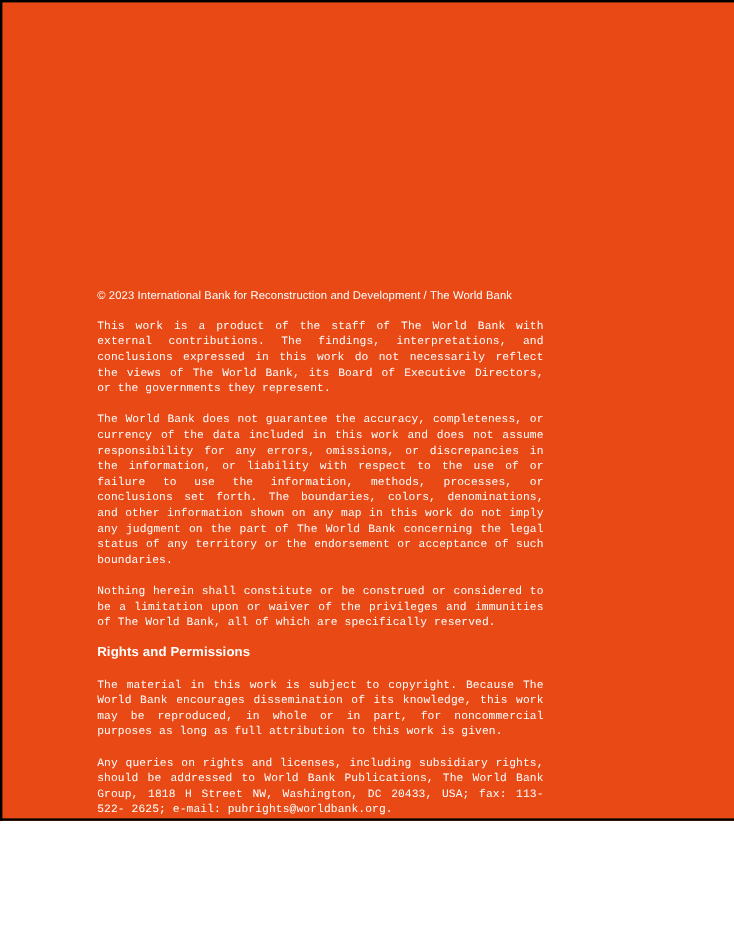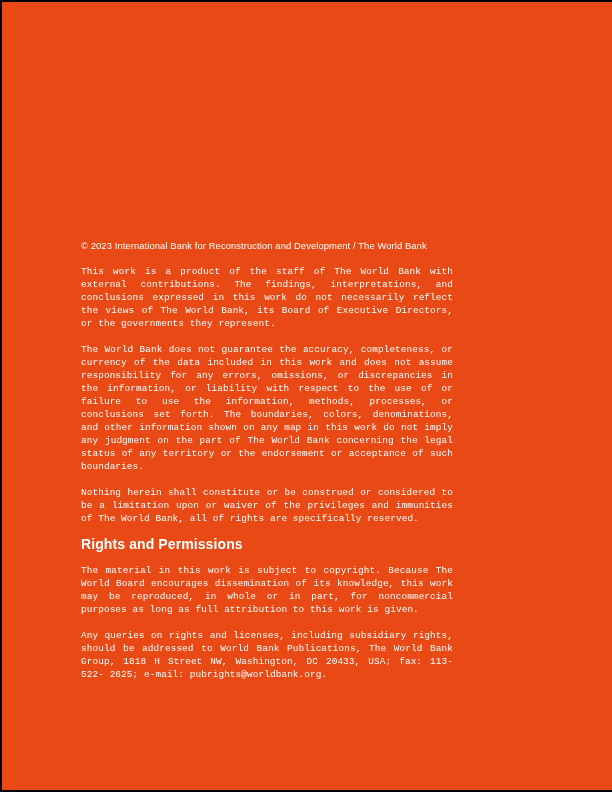--- a/index.html
+++ b/index.html
@@ -9,21 +9,21 @@
   }
   * { margin: 0; padding: 0; box-sizing: border-box; }
   html, body { width: 612px; height: 792px; }
   body {
     font-family: "Liberation Sans", sans-serif;
     background: #ffffff;
   }
   .page {
     position: relative;
     width: 612px;
-    height: 792px;
+    height: 684px;
     background: var(--bg);
     border-top: 2px solid var(--border);
     border-left: 2px solid var(--border);
     border-bottom: 2px solid var(--border);
     overflow: hidden;
   }
   .imprint {
     position: absolute;
     left: 79px;
     top: 237px;
@@ -45,39 +45,39 @@
     text-align: left;
   }
   .para {
     margin-bottom: 13px;
     text-align: justify;
     font-family: Liberation Mono, monospace;
   }
   .heading {
     margin-bottom: 13px;
     font-weight: 700;
-    font-size: 14px;
+    font-size: 11px;
     line-height: 13px;
   }
 </style>
 </head>
 <body>
 
 <div class="page">
   <div class="imprint">
 
     <p class="copyright-line">© 2023 International Bank for Reconstruction and Development / The World Bank</p>
 
 
     <p class="para">This work is a product of the staff of The World Bank with external contributions. The findings, interpretations, and conclusions expressed in this work do not necessarily reflect the views of The World Bank, its Board of Executive Directors, or the governments they represent.</p>
 
     <p class="para">The World Bank does not guarantee the accuracy, completeness, or currency of the data included in this work and does not assume responsibility for any errors, omissions, or discrepancies in the information, or liability with respect to the use of or failure to use the information, methods, processes, or conclusions set forth. The boundaries, colors, denominations, and other information shown on any map in this work do not imply any judgment on the part of The World Bank concerning the legal status of any territory or the endorsement or acceptance of such boundaries.</p>
 
-    <p class="para">Nothing herein shall constitute or be construed or considered to be a limitation upon or waiver of the privileges and immunities of The World Bank, all of rights are specifically reserved.</p>
+    <p class="para">Nothing herein shall constitute or be construed or considered to be a limitation upon or waiver of the privileges and immunities of The World Bank, all of which are specifically reserved.</p>
 
     <h2 class="heading">Rights and Permissions</h2>
 
-    <p class="para">The material in this work is subject to copyright. Because The World Board encourages dissemination of its knowledge, this work may be reproduced, in whole or in part, for noncommercial purposes as long as full attribution to this work is given.</p>
+    <p class="para">The material in this work is subject to copyright. Because The World Bank encourages dissemination of its knowledge, this work may be reproduced, in whole or in part, for noncommercial purposes as long as full attribution to this work is given.</p>
 
     <p class="para">Any queries on rights and licenses, including subsidiary rights, should be addressed to World Bank Publications, The World Bank Group, 1818 H Street NW, Washington, DC 20433, USA; fax: 113-522- 2625; e-mail: pubrights@worldbank.org.</p>
 
   </div>
 </div>
 
 </body></html>

